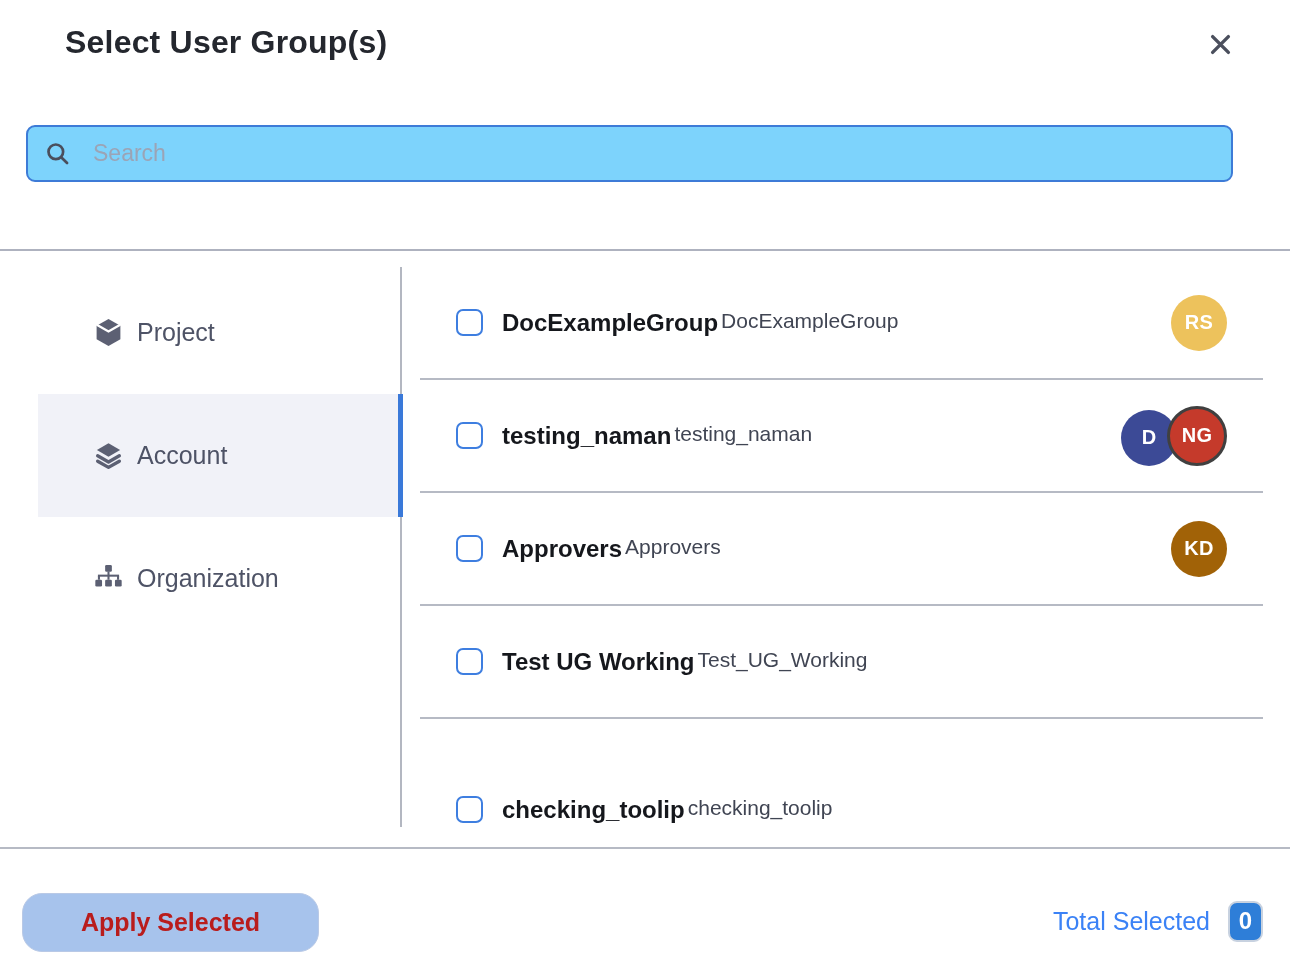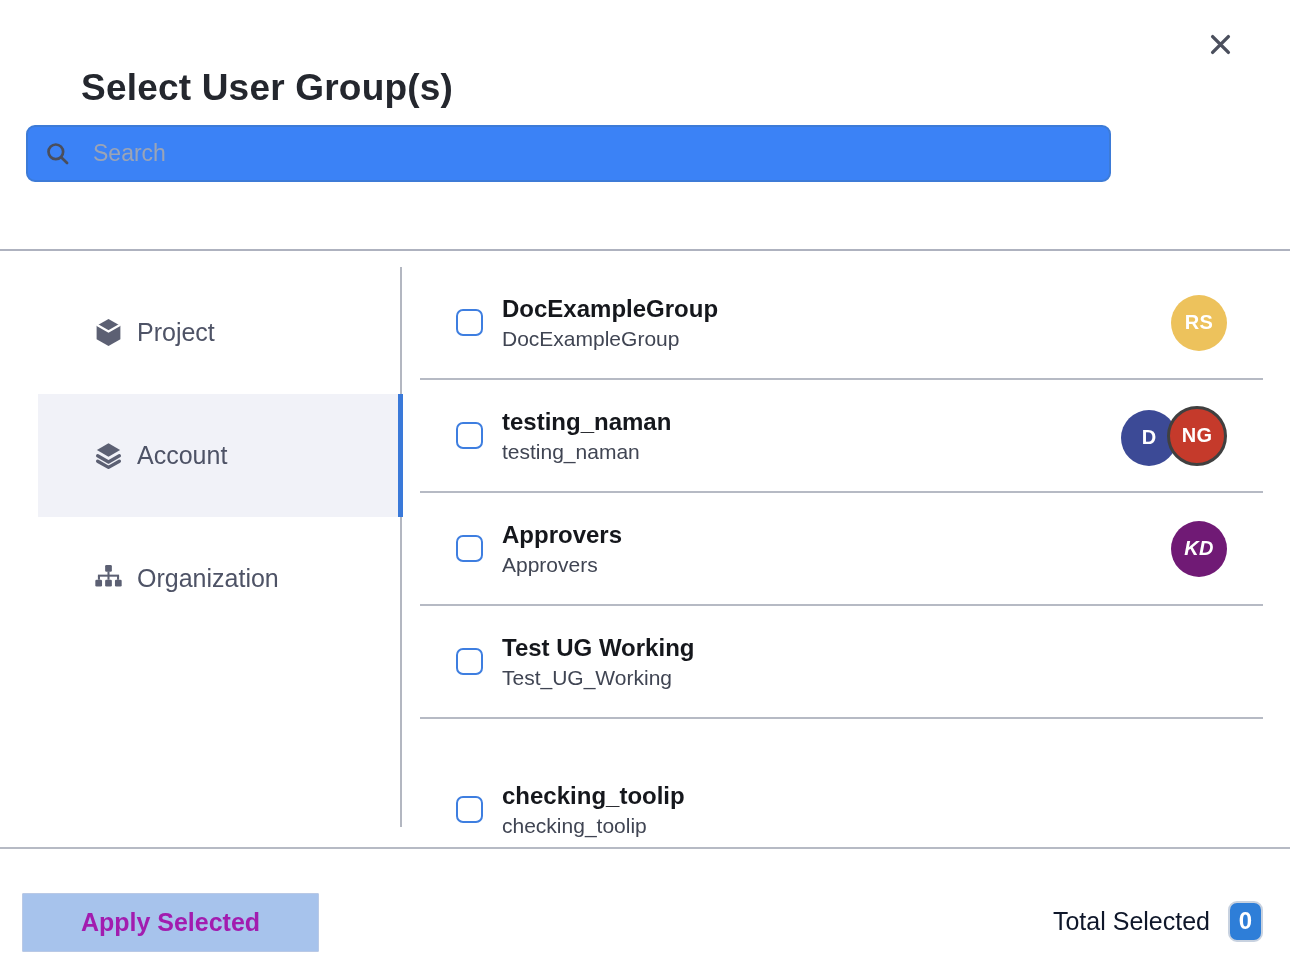--- a/index.html
+++ b/index.html
@@ -1,56 +1,56 @@
 <!DOCTYPE html>
 <html><head>
 <meta charset="utf-8">
 <style>
   * { margin:0; padding:0; box-sizing:border-box; }
   html,body { background:#ffffff; }
   body { font-family:"Liberation Sans","DejaVu Sans",sans-serif; }
   .modal { position:relative; width:1290px; height:970px; background:#ffffff; overflow:hidden; }
 
   
-  .modal-title { position:absolute; left:81px; top:24px; font-size:37px; font-weight:700; color:#24272e; letter-spacing:.2px;margin-top:43px; }
+  .modal-title { position:absolute; left:65px; top:24px; font-size:32px; font-weight:700; color:#24272e; letter-spacing:.2px; }
   .close-btn { position:absolute; right:52px; top:26px; width:36px; height:36px; border:none; background:transparent; cursor:pointer; display:flex; align-items:center; justify-content:center; }
 
   
-  .search-box { position:absolute; left:26px; top:125px; width:1085px; height:57px; border:2px solid #3d7bd7; border-radius:9px; display:flex; align-items:center; padding:0 16px; background:#3b82f6; }
+  .search-box { position:absolute; left:26px; top:125px; width:1207px; height:57px; border:2px solid #3d7bd7; border-radius:9px; display:flex; align-items:center; padding:0 16px; background:#7dd3fc; }
   .search-icon { flex:none; margin-right:22px; display:flex; }
   .search-input { flex:1; border:none; outline:none; font-size:23px; color:#343a48; background:transparent; font-family:inherit; }
   .search-input::placeholder { color:#9ba4b6; }
 
   .divider-top { position:absolute; top:249px; left:0; width:1290px; height:2px; background:#aeb2bf; }
   .v-divider { position:absolute; left:400px; top:267px; width:2px; height:560px; background:#b3b7c1; }
   .divider-footer { position:absolute; top:847px; left:0; width:1290px; height:2px; background:#b6bac4; }
 
   
   .sidebar { position:absolute; left:38px; top:271px; width:365px; }
   .tab { height:123px; display:flex; align-items:center; padding-left:55px; cursor:pointer; }
   .tab.active { background:#f1f2f8; border-right:5px solid #3a79d9; }
   .tab .tab-icon { flex:none; width:31px; height:31px; margin-right:13px; display:flex; align-items:center; justify-content:center; }
   .tab .tab-label { font-size:25px; color:#4e5366; }
 
   
   .group-list { position:absolute; left:420px; top:267px; width:843px; }
   .group-row { height:113px; display:flex; align-items:center; padding:0 36px; border-bottom:2px solid #b6bac4; }
   .group-row:last-child { border-bottom:none;margin-top:34px; }
   .checkbox { flex:none; width:27px; height:27px; border:2.5px solid #3e7ee0; border-radius:7px; background:#fff; cursor:pointer; margin-right:19px; }
-  .group-texts { flex:1; display:flex; flex-direction:column; gap:3px; min-width:0; }
+  .group-texts { flex:1; display:flex; gap:3px; min-width:0; }
   .group-name { font-size:24px; font-weight:700; color:#15171c; line-height:29px; }
   .group-desc { font-size:21px; color:#404553; line-height:26px; }
   .avatar-stack { flex:none; display:flex; align-items:flex-end; }
   .avatar { width:56px; height:56px; border-radius:50%; color:#fff; font-size:20px; font-weight:700; display:flex; align-items:center; justify-content:center; letter-spacing:.3px; }
   .avatar.overlap { margin-left:-10px; border:3px solid #404040; width:60px; height:60px; z-index:2; }
 
   
-  .apply-btn { position:absolute; left:22px; top:893px; width:297px; height:59px; background:#a7c3ec; border:1px solid #b9c9e6; border-radius:1px; color:#a21caf; font-size:25px; font-weight:600; font-family:inherit; cursor:default; }
+  .apply-btn { position:absolute; left:22px; top:893px; width:297px; height:59px; background:#a7c3ec; border:1px solid #b9c9e6; border-radius:20px; color:#b91c1c; font-size:25px; font-weight:600; font-family:inherit; cursor:default; }
   .total-wrap { position:absolute; top:899px; right:27px; height:44px; display:flex; align-items:center; gap:18px; }
-  .total-label { font-size:25px; color:#0f172a; }
+  .total-label { font-size:25px; color:#3b82f6; }
   .total-badge { min-width:35px; height:41px; padding:0 6px; border-radius:9px; border:2px solid #c8d2e0; color:#fff; font-size:24px; font-weight:700; display:flex; align-items:center; justify-content:center; }
 </style>
 </head>
 <body>
 
 <div class="modal">
 
   <h1 class="modal-title">Select User Group(s)</h1>
   <button class="close-btn">
     <span style="display:flex;">
@@ -134,21 +134,21 @@
       </div>
     </div>
 
     <div class="group-row">
       <span class="checkbox" role="checkbox" aria-checked="false"></span>
       <div class="group-texts">
         <span class="group-name">Approvers</span>
         <span class="group-desc">Approvers</span>
       </div>
       <div class="avatar-stack">
-        <span class="avatar" style="background-color: #701a75; font-style: italic;">KD</span>
+        <span class="avatar" style="background-color: #a16207;">KD</span>
       </div>
     </div>
 
     <div class="group-row">
       <span class="checkbox" role="checkbox" aria-checked="false"></span>
       <div class="group-texts">
         <span class="group-name">Test UG Working</span>
         <span class="group-desc">Test_UG_Working</span>
       </div>
       <div class="avatar-stack"></div>

